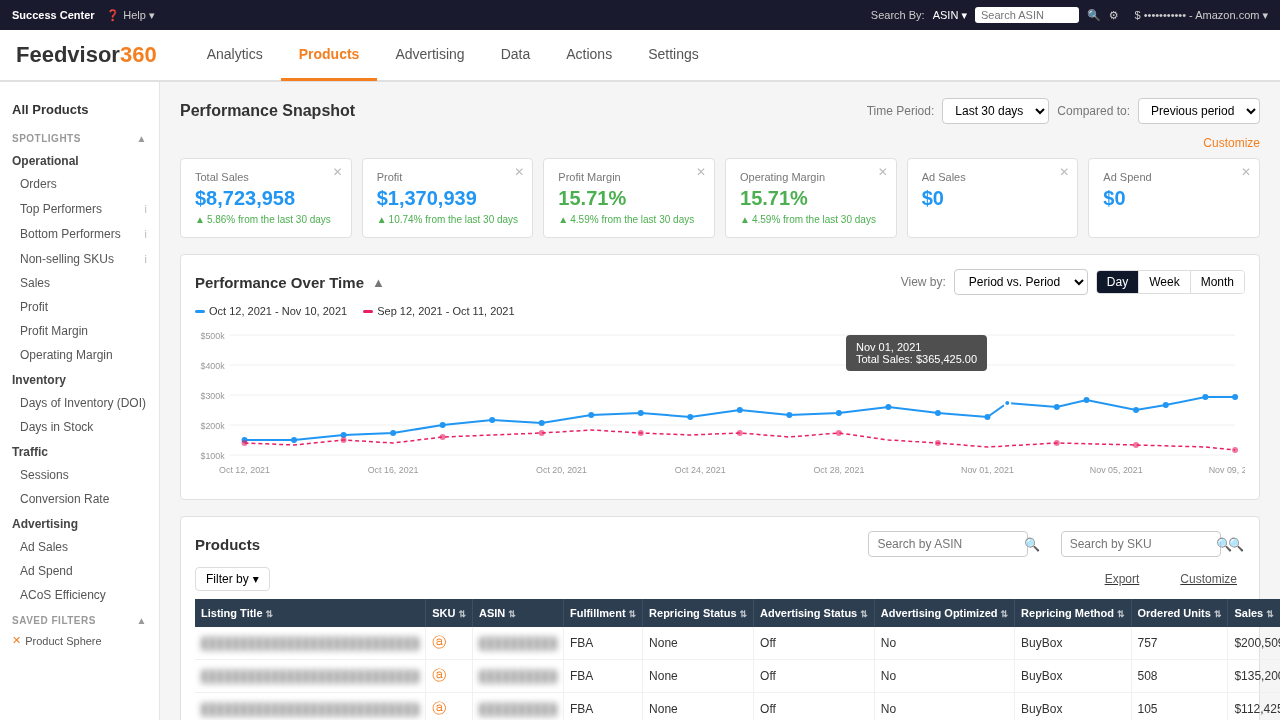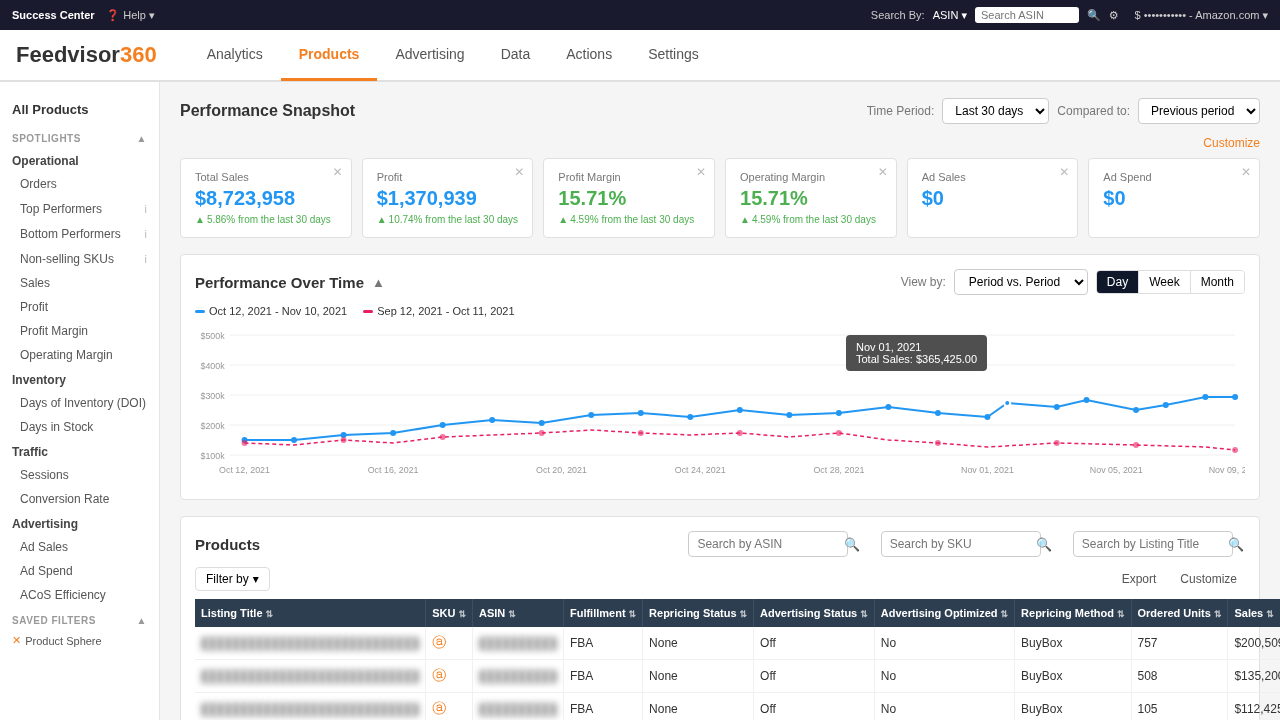--- a/index.html
+++ b/index.html
@@ -216,21 +216,21 @@
     }
     .products-toolbar {
       display: flex; align-items: center; justify-content: space-between;
       margin-bottom: 8px;
     }
     .filter-by-btn {
       border: 1px solid #ddd; border-radius: 4px; padding: 4px 10px;
       font-size: 12px; cursor: pointer; background: #fff;
       display: flex; align-items: center; gap: 4px;
     }
-    .export-customize { display: flex; gap: 8px; font-size: 12px; }
+    .export-customize { display: flex; gap: 25px; font-size: 12px; text-decoration: underline; }
     .ec-btn { color: #555; cursor: pointer; padding: 4px 8px; }
 
     
     .products-table { width: 100%; border-collapse: collapse; font-size: 12px; }
     .products-table th {
       background: #2c3e50;
       color: #fff;
       padding: 8px 6px;
       text-align: left;
       font-size: 11px;
@@ -524,21 +524,20 @@
     </div>
 
     <div class="products-section">
       <div class="products-header">
         <span class="products-title">Products</span>
         <div class="search-inputs">
           <input class="search-input" placeholder="Search by ASIN" style="">
           <span style="margin-left:-24px;margin-top:6px;color:#999;">🔍</span>
           <input class="search-input" placeholder="Search by SKU" style="">
           <span style="margin-left:-24px;margin-top:6px;color:#999;">🔍</span>
-          <input class="search-input" placeholder="Search by Listing Title" style="">
           <span style="margin-left:-24px;margin-top:6px;color:#999;">🔍</span>
         </div>
       </div>
       <div class="products-toolbar">
         <button class="filter-by-btn">
           <span>Filter by</span> ▾
         </button>
         <div class="export-customize">
           <span class="ec-btn">Export</span>
           <span class="ec-btn">Customize</span>

